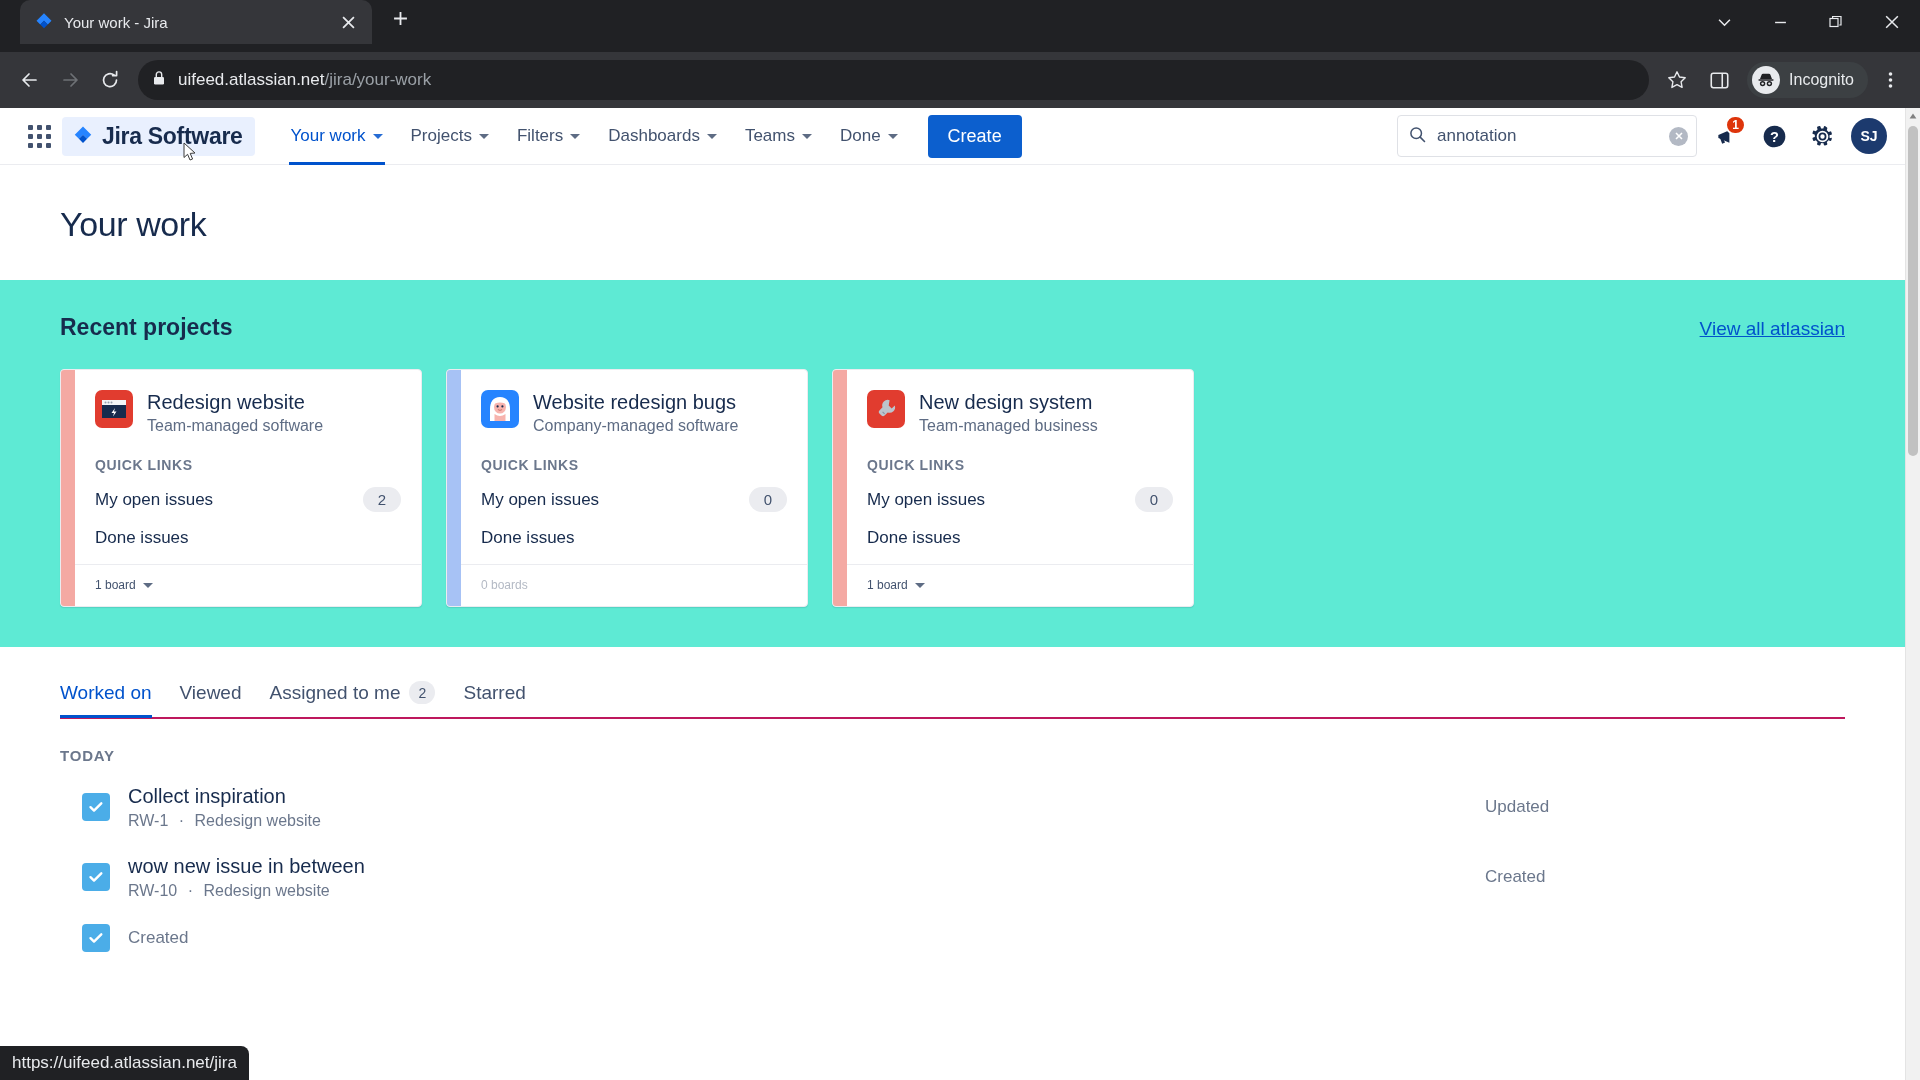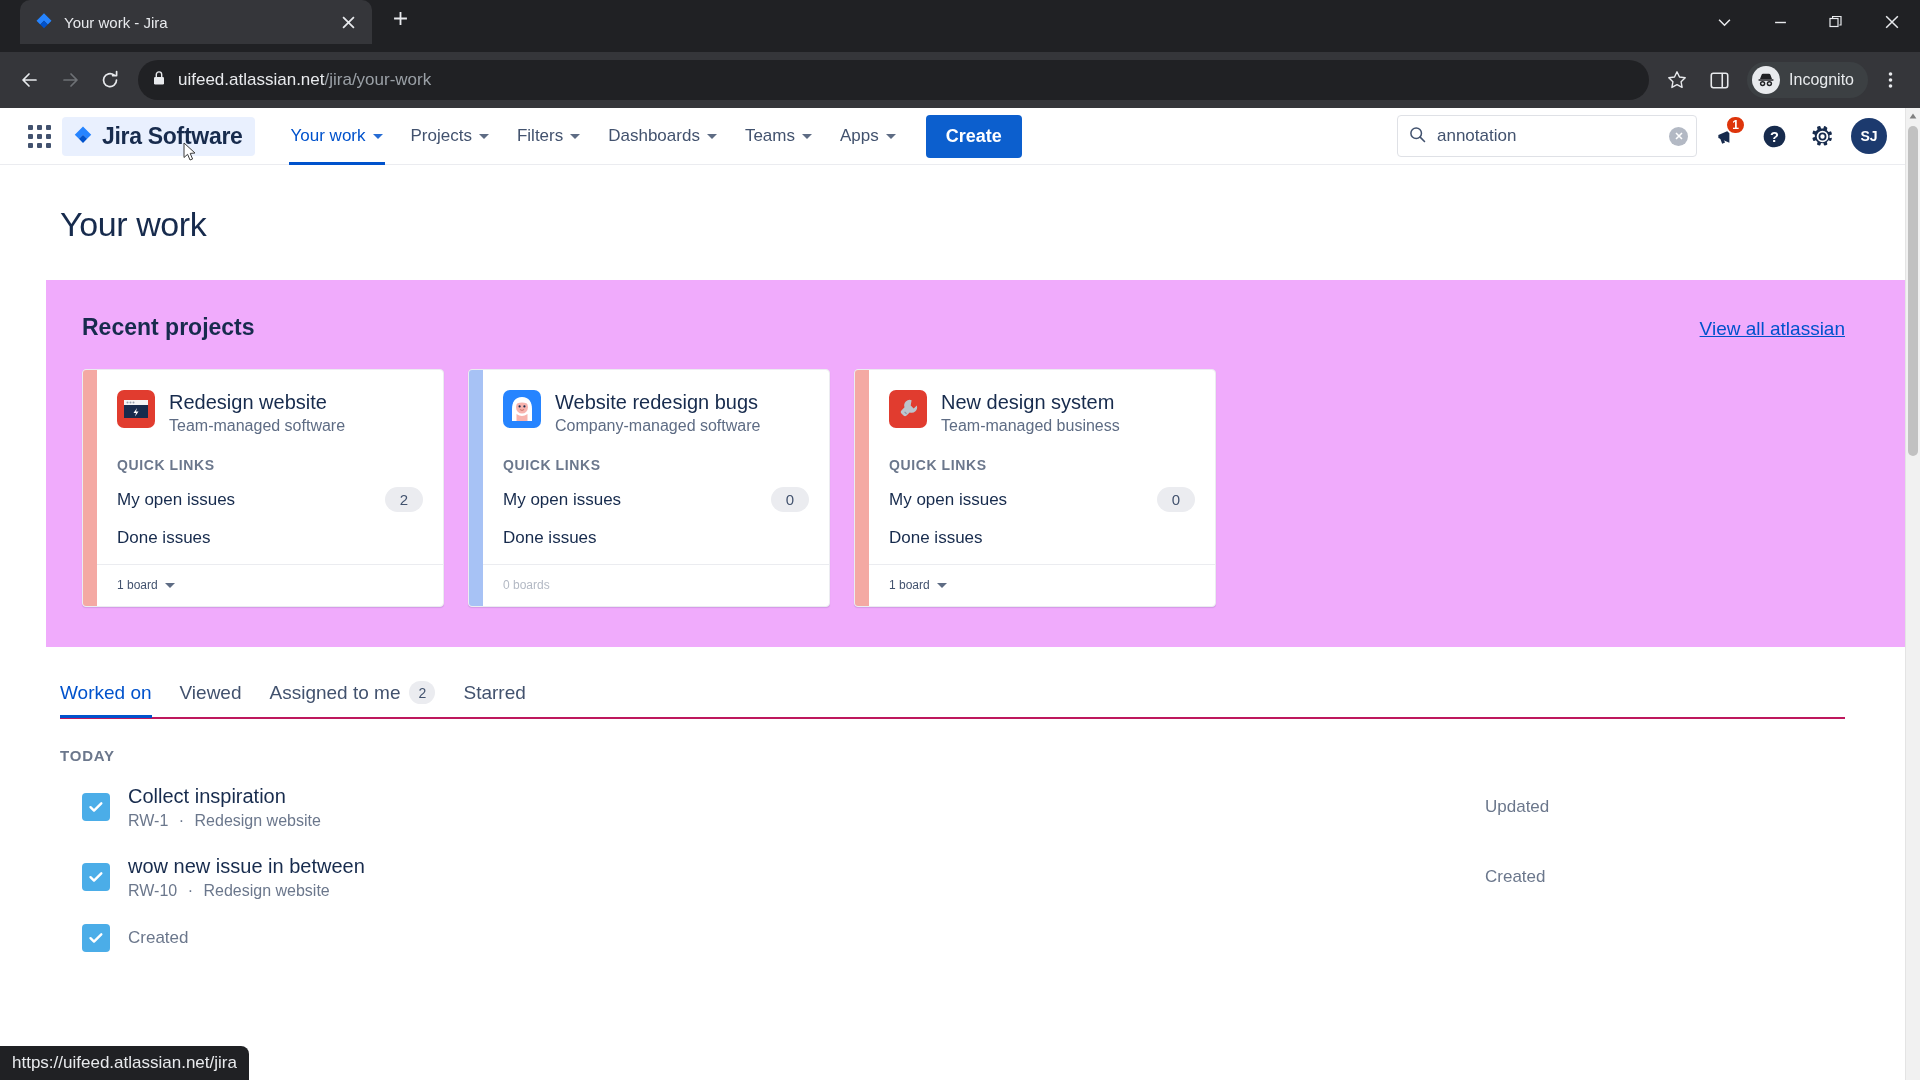--- a/index.html
+++ b/index.html
@@ -86,21 +86,21 @@
     display: flex; align-items: center; gap: 7px; padding: 0 14px; height: 57px;
     font-size: 17px; color: #42526e; position: relative;
   }
   .navitem.active { color: #0052cc; font-weight: 500; }
   .navitem.active::after {
     content: ""; position: absolute; left: 12px; right: 12px; bottom: 0; height: 3px; background: #0052cc;
   }
   .chev { width: 0; height: 0; border-left: 5px solid transparent; border-right: 5px solid transparent; border-top: 5px solid currentColor; opacity: .85; }
 
   .create-btn {
-    background: #0c5fce; color: #fff; font-size: 18px; font-weight: 700;
+    background: #0c5fce; color: #fff; font-size: 18px; font-weight: 400;
     border: none; border-radius: 4px; padding: 11px 20px; margin-left: 16px; cursor: pointer;
   }
 
   .nav-right { margin-left: auto; display: flex; align-items: center; gap: 10px; }
   .searchbox {
     width: 300px; height: 42px; border: 1px solid #dfe1e6; border-radius: 4px;
     display: flex; align-items: center; gap: 11px; padding: 0 11px; background: #fff;
   }
   .searchbox input {
     border: none; outline: none; flex: 1 1 auto; font-size: 17px; color: #42526e;
@@ -118,21 +118,21 @@
   }
   .avatar {
     width: 36px; height: 36px; border-radius: 50%; background: #1c3a6e; color: #fff;
     font-size: 14px; font-weight: 600; display: flex; align-items: center; justify-content: center;
   }
 
   
   .title-band { background: #fff; padding: 40px 0 36px 60px; }
   .page-title { font-size: 34px; color: #172b4d; font-weight: 500; letter-spacing: -0.4px; }
 
-  .projects-band { background: #f0abfc; padding: 34px 60px 40px 36px; margin-left: 46px; }
+  .projects-band { background: #5eead4; padding: 34px 60px 40px 60px; }
   .band-head { display: flex; align-items: baseline; justify-content: space-between; margin-bottom: 28px; }
   .band-title { font-size: 23px; color: #172b4d; font-weight: 600; }
   .view-all { font-size: 19px; color: #0052cc; text-decoration: underline; cursor: pointer; }
 
   .cards { display: flex; gap: 24px; }
   .card {
     width: 362px; background: #fff; border: 1px solid #ebecf0; border-radius: 4px;
     display: flex; overflow: hidden; box-shadow: 0 1px 1px rgba(9,30,66,.12);
   }
   .card-stripe { width: 14px; flex: 0 0 14px; }
@@ -343,21 +343,21 @@
           </div>
           <div class="navitem">
             <span>Dashboards</span>
             <span class="chev"></span>
           </div>
           <div class="navitem">
             <span>Teams</span>
             <span class="chev"></span>
           </div>
           <div class="navitem">
-            <span>Apps</span>
+            <span>Done</span>
             <span class="chev"></span>
           </div>
         </div>
 
         <button class="create-btn">Create</button>
 
         <div class="nav-right">
           <div class="searchbox">
             <span>
               <svg width="17" height="17" viewBox="0 0 18 18">

